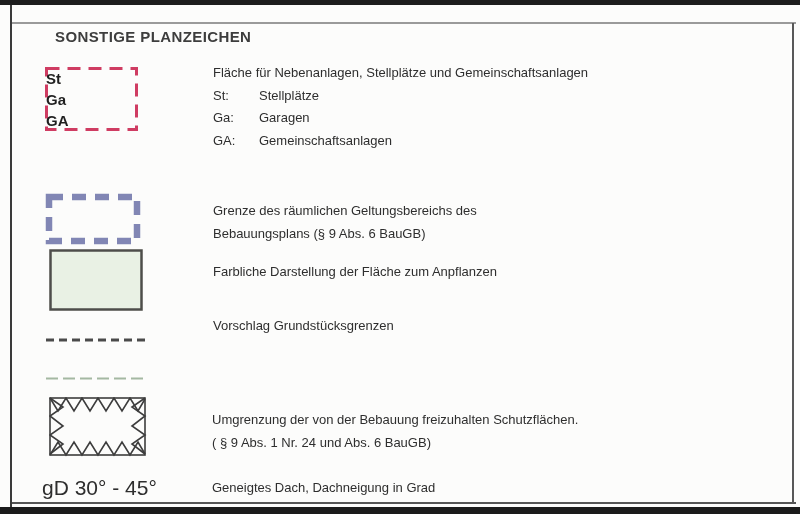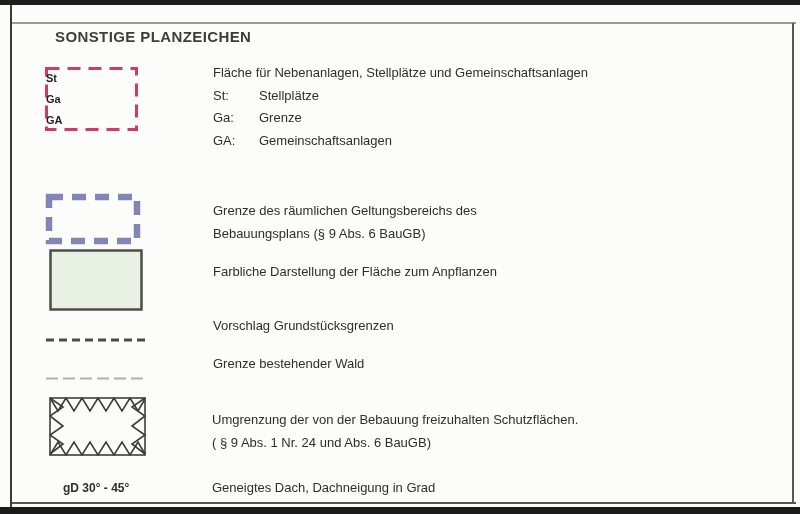--- a/index.html
+++ b/index.html
@@ -35,30 +35,30 @@
   .t3{left:213px;top:261px;}
   .t4{left:213px;top:315px;}
   .t5{left:213px;top:353px;}
   .t6{left:212px;top:401px;margin-top:8px;}
   .t7{left:212px;top:477px;}
 
   .sym{position:absolute;}
   .sym1{left:44px;top:66px;}
   .sym1-labels{
     position:absolute;left:46px;top:68px;
-    font-size:11px;font-weight:bold;line-height:21px;color:#1f1f1f;
+    font-size:15px;font-weight:bold;line-height:21px;color:#1f1f1f;
   }
   .sym2{left:44px;top:192px;}
   .sym3{left:49px;top:249px;}
   .sym4{left:46px;top:328px;}
   .sym5{left:46px;top:366px;}
   .sym6{left:49px;top:397px;}
   .abbr7{
-    position:absolute;left:63px;top:477px;
-    font-size:12px;line-height:22.5px;white-space:nowrap;font-weight:bold;
+    position:absolute;left:42px;top:477px;
+    font-size:21px;line-height:22.5px;white-space:nowrap;
   }
 </style>
 </head>
 <body>
 
 <div class="page">
 
   <div class="bar-top"></div>
   <div class="bar-bottom"></div>
   <div class="line-top"></div>
@@ -77,21 +77,21 @@
     <div>St</div>
     <div>Ga</div>
     <div>GA</div>
   </div>
   <div class="txt t1">
     <div>Fläche für Nebenanlagen, Stellplätze und Gemeinschaftsanlagen</div>
     <div class="defrow">
       <span class="abbr">St:</span><span>Stellplätze</span>
     </div>
     <div class="defrow">
-      <span class="abbr">Ga:</span><span>Grenze</span>
+      <span class="abbr">Ga:</span><span>Garagen</span>
     </div>
     <div class="defrow">
       <span class="abbr">GA:</span><span>Gemeinschaftsanlagen</span>
     </div>
   </div>
 
   <div class="sym sym2">
     <svg width="98" height="54" viewBox="0 0 98 54">
       <rect x="5" y="5" width="88" height="44" fill="none" stroke-width="6.5" stroke-dasharray="14 9" stroke="#8186b4"></rect>
     </svg>
@@ -117,23 +117,20 @@
   </div>
   <div class="txt t4">
     <div>Vorschlag Grundstücksgrenzen</div>
   </div>
 
   <div class="sym sym5">
     <svg width="104" height="3" viewBox="0 0 104 3">
       <line x1="0" y1="1.5" x2="102" y2="1.5" stroke-width="2.2" stroke-dasharray="12 5" stroke="#a4b8a2"></line>
     </svg>
   </div>
-  <div class="txt t5">
-    <div>Grenze bestehender Wald</div>
-  </div>
 
   <div class="sym sym6">
     <svg width="98" height="60" viewBox="0 0 98 60">
       <rect x="1" y="1" width="95" height="57" fill="none" stroke-width="1.6" stroke="#3d3d3d"></rect>
       <path d="M1,1 L9,14 L17,1 L25,14 L33,1 L41,14 L49,1 L57,14 L65,1 L73,14 L81,1 L89,14 L96,2" fill="none" stroke-width="1.6" stroke="#3d3d3d"></path>
       <path d="M1,58 L9,45 L17,58 L25,45 L33,58 L41,45 L49,58 L57,45 L65,58 L73,45 L81,58 L89,45 L96,57" fill="none" stroke-width="1.6" stroke="#3d3d3d"></path>
       <path d="M1,1 L14,10 L1,19 L14,29 L1,38 L14,47 L1,57" fill="none" stroke-width="1.6" stroke="#3d3d3d"></path>
       <path d="M96,1 L83,10 L96,19 L83,29 L96,38 L83,47 L96,57" fill="none" stroke-width="1.6" stroke="#3d3d3d"></path>
     </svg>
   </div>

